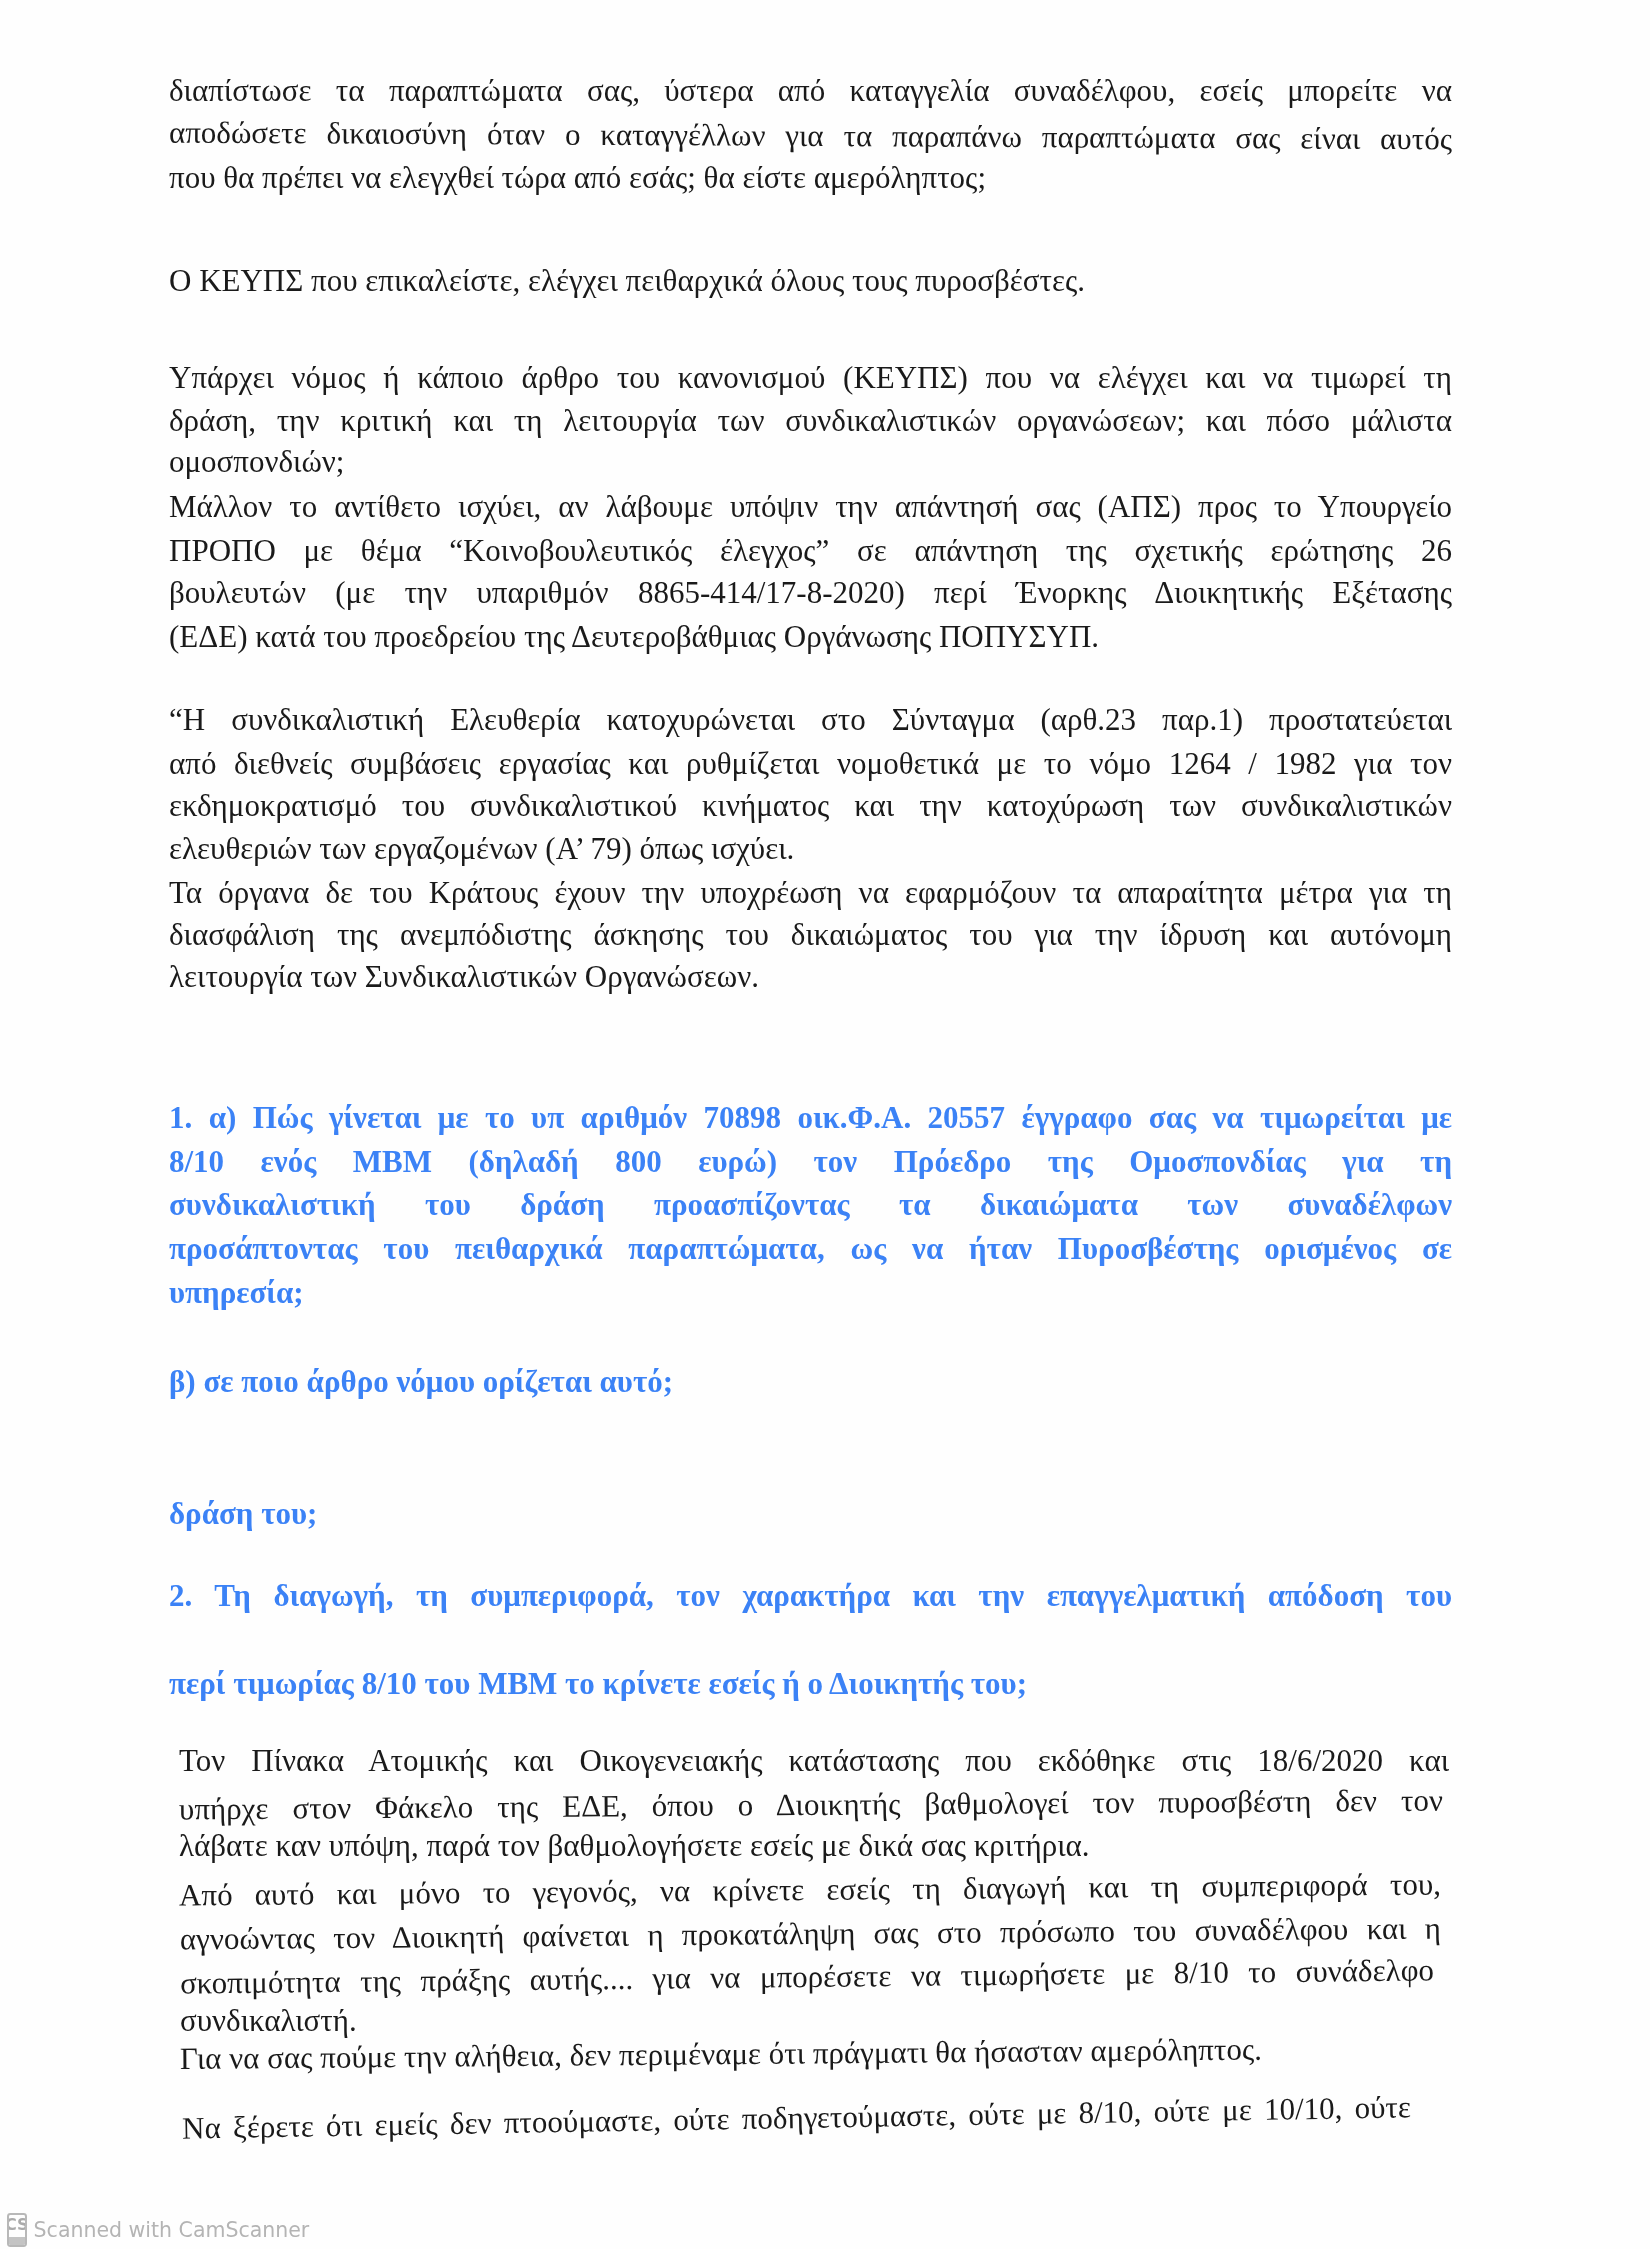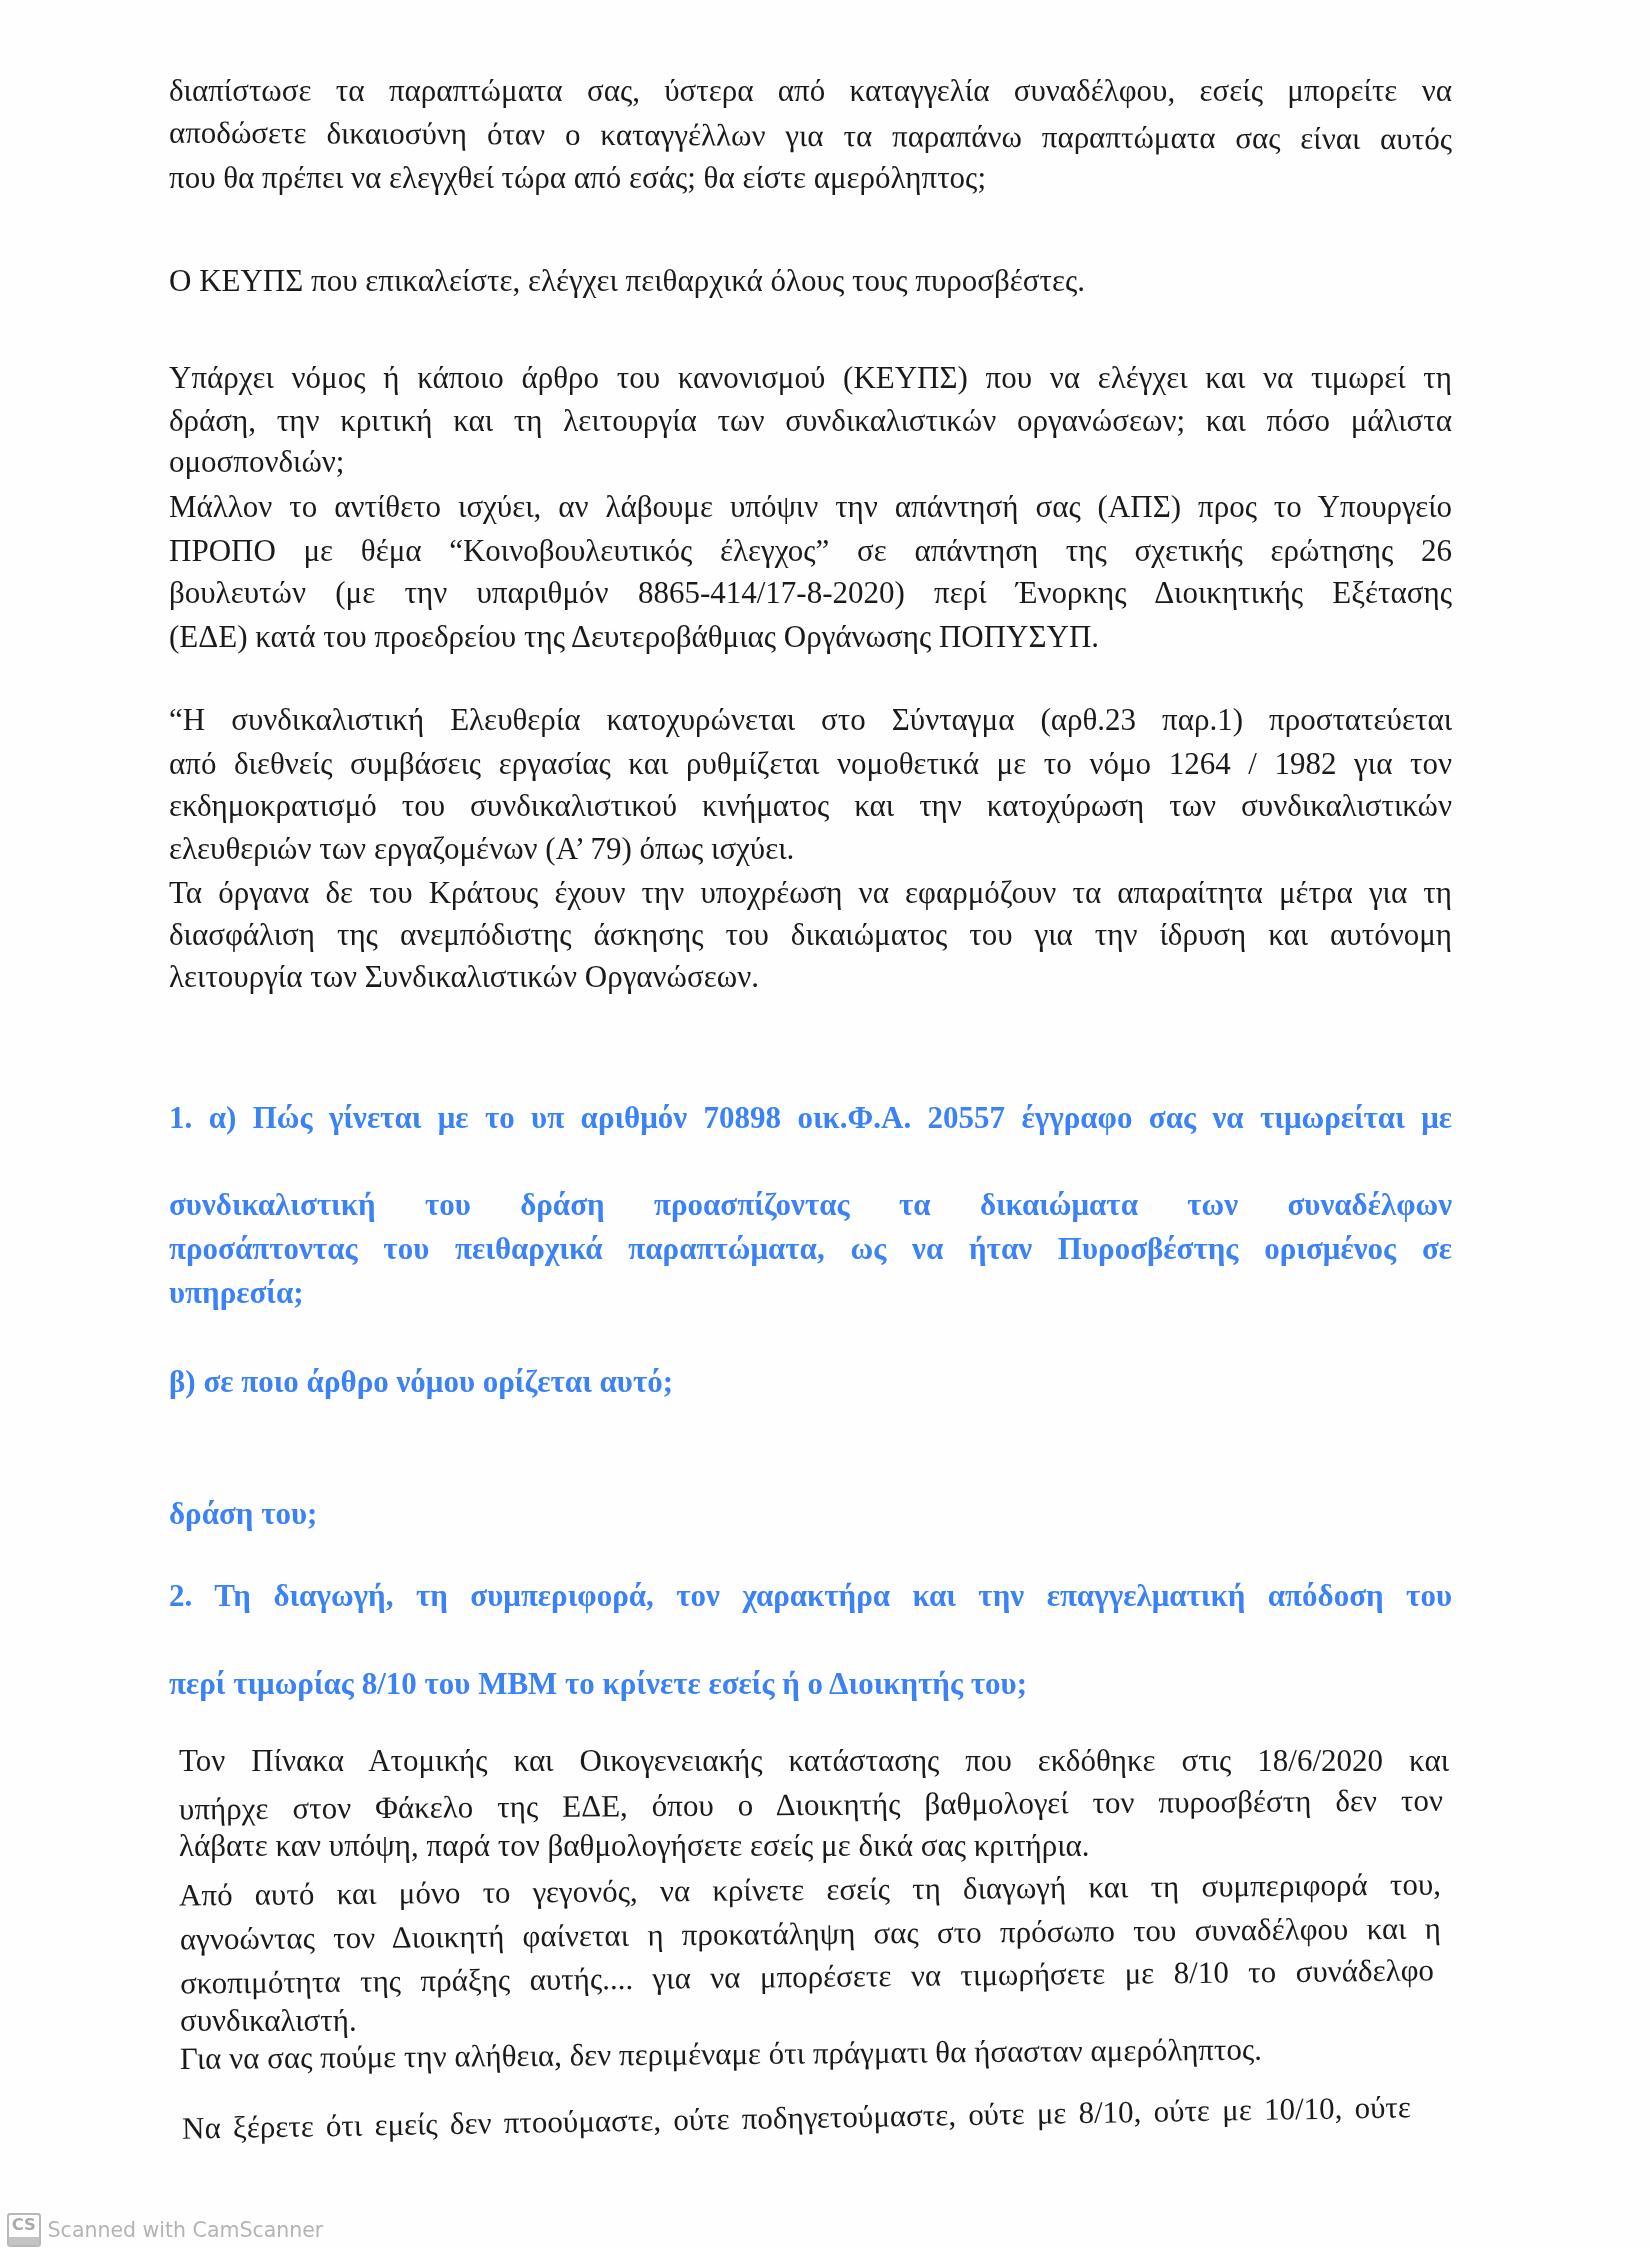--- a/index.html
+++ b/index.html
@@ -18,21 +18,21 @@
     overflow: visible;
   }
   .line.j { text-align: justify; text-align-last: justify; }
   .line.b { font-weight: bold; color: #3b82f6; }
   .footer {
     position: absolute; left: 6.8px; top: 2213px;
     display: flex; align-items: center; gap: 6.8px;
     font-family: "DejaVu Sans", sans-serif; font-size: 20.5px; color: #b4b4b4;
   }
   .cs-logo {
-    width: 34px; height: 34px; border: 2px solid #b8b8b8; border-radius: 3.4px;
+    width: 20px; height: 34px; border: 2px solid #b8b8b8; border-radius: 3.4px;
     box-sizing: border-box; position: relative; overflow: hidden;
     display: flex; align-items: flex-start; justify-content: center;
     font-family: "DejaVu Sans", sans-serif; font-weight: bold; font-size: 16.4px; color: #aaaaaa; line-height: 20.5px;
   }
   .cs-logo::after { content: ""; position: absolute; left: 0; right: 0; bottom: 0; height: 8.2px; background: #c4c4c4; }
 </style>
 </head>
 <body>
 
 <div class="page">
@@ -53,20 +53,21 @@
 
   <div class="line j" style="top:699px">“Η συνδικαλιστική Ελευθερία κατοχυρώνεται στο Σύνταγμα (αρθ.23 παρ.1) προστατεύεται</div>
   <div class="line j" style="top:743px">από διεθνείς συμβάσεις εργασίας και ρυθμίζεται νομοθετικά με το νόμο 1264 / 1982 για τον</div>
   <div class="line j" style="top:785px">εκδημοκρατισμό του συνδικαλιστικού κινήματος και την κατοχύρωση των συνδικαλιστικών</div>
   <div class="line" style="top:828px">ελευθεριών των εργαζομένων (Α’ 79) όπως ισχύει.</div>
   <div class="line j" style="top:872px">Τα όργανα δε του Κράτους έχουν την υποχρέωση να εφαρμόζουν τα απαραίτητα μέτρα για τη</div>
   <div class="line j" style="top:914px">διασφάλιση της ανεμπόδιστης άσκησης του δικαιώματος του για την ίδρυση και αυτόνομη</div>
   <div class="line" style="top:956px">λειτουργία των Συνδικαλιστικών Οργανώσεων.</div>
 
   <div class="line j b" style="top:1097px">1. α) Πώς γίνεται με το υπ αριθμόν 70898 οικ.Φ.Α. 20557 έγγραφο σας να τιμωρείται με</div>
+  <div class="line j b" style="top:1141px">8/10 ενός ΜΒΜ (δηλαδή 800 ευρώ) τον Πρόεδρο της Ομοσπονδίας για τη</div>
   <div class="line j b" style="top:1184px">συνδικαλιστική του δράση προασπίζοντας τα δικαιώματα των συναδέλφων</div>
   <div class="line j b" style="top:1228px">προσάπτοντας του πειθαρχικά παραπτώματα, ως να ήταν Πυροσβέστης ορισμένος σε</div>
   <div class="line b" style="top:1272px">υπηρεσία;</div>
 
   <div class="line b" style="top:1361px">β) σε ποιο άρθρο νόμου ορίζεται αυτό;</div>
 
   <div class="line b" style="top:1493px">δράση του;</div>
 
   <div class="line j b" style="top:1575px">2. Τη διαγωγή, τη συμπεριφορά, τον χαρακτήρα και την επαγγελματική απόδοση του</div>
   <div class="line b" style="top:1663px">περί τιμωρίας 8/10 του ΜΒΜ το κρίνετε εσείς ή ο Διοικητής του;</div>

